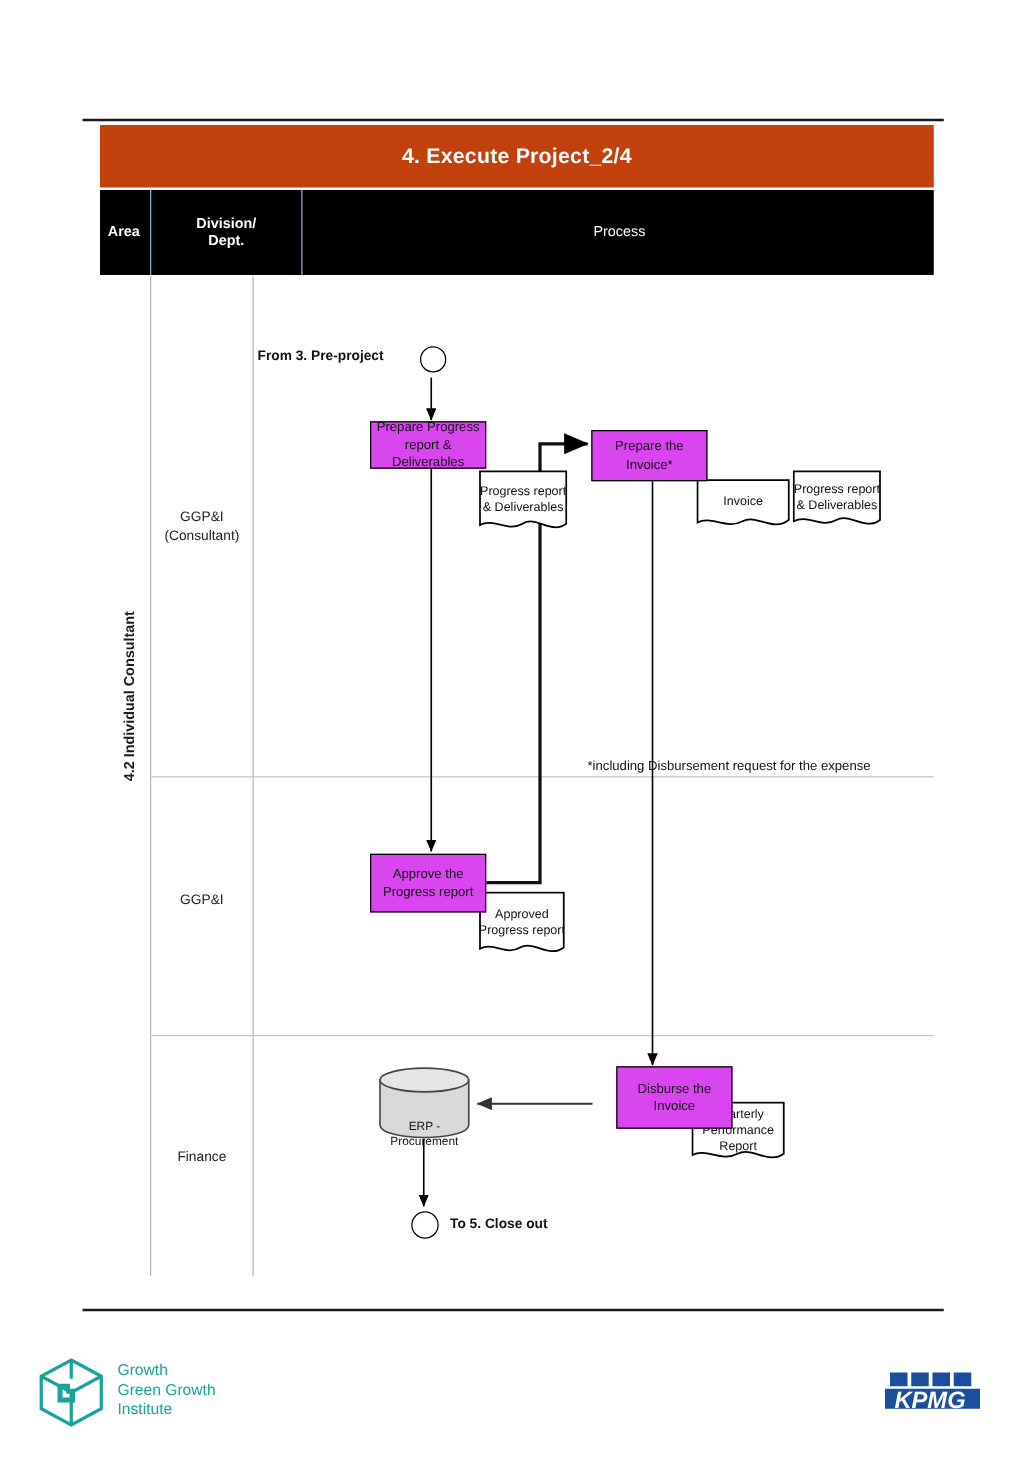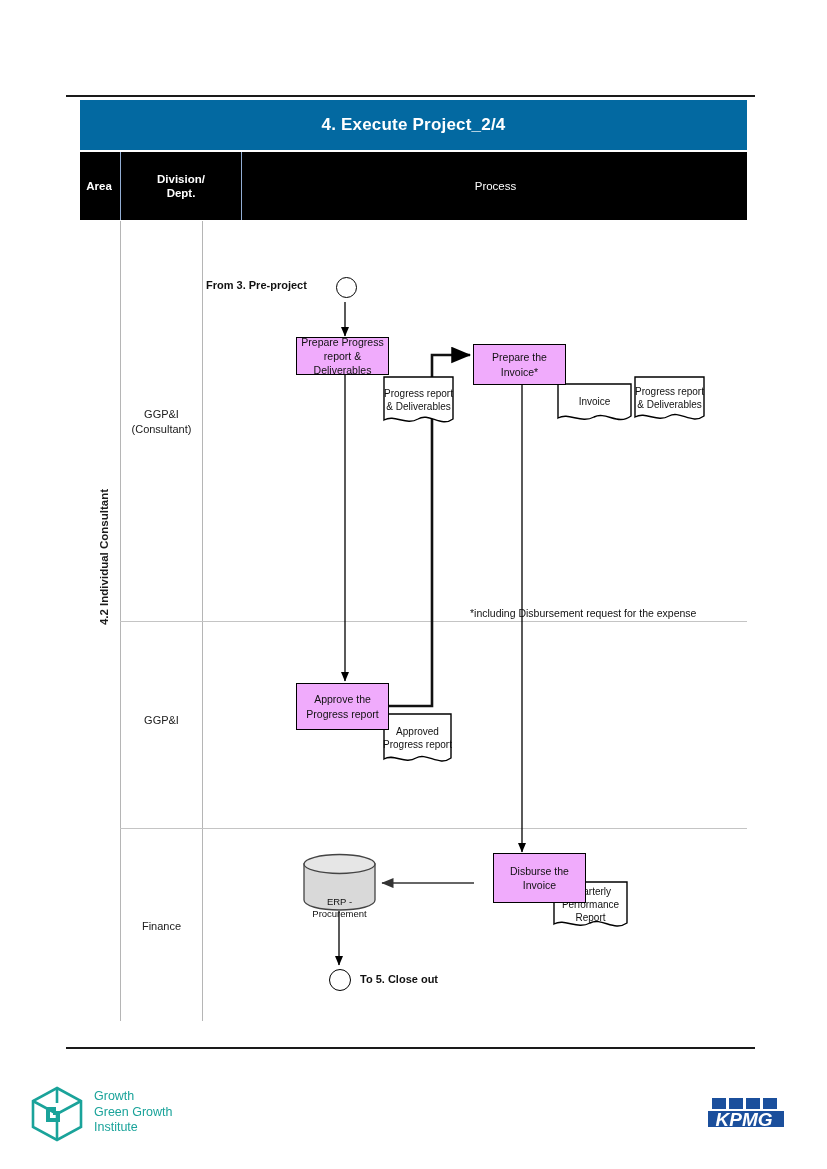--- a/index.html
+++ b/index.html
@@ -20,21 +20,21 @@
     position: absolute; left: 66px; width: 689px;
     height: 2px; background: #1a1a1a;
   }
   .rule.top { top: 95px; }
   .rule.bottom { top: 1047px; }
 
   
   .banner {
     position: absolute; left: 80px; top: 100px;
     width: 667px; height: 50px;
-    background: #0369a1;
+    background: #c2410c;
     display: flex; align-items: center; justify-content: center;
   }
   .banner-title {
     color: #ffffff; font-size: 17px; font-weight: bold;
     letter-spacing: .2px;
   }
 
   
   .headrow {
     position: absolute; left: 80px; top: 152px;
@@ -89,21 +89,21 @@
   .div-label.l3 { top: 698px; }
 
   
   .flow { position: absolute; left: 0; top: 0; width: 747px; height: 1169px; pointer-events: none; padding-left: 30px; }
   .flow * { pointer-events: auto; }
 
   
   .pbox {
     position: absolute;
     border: 1.6px solid #000;
-    background: #f0abfc;
+    background: #d946ef;
     box-sizing: border-box;
     display: flex; align-items: center; justify-content: center;
     text-align: center;
     font-size: 10.5px; color: #111;
     line-height: 1.35;
     z-index: 6;
   }
 
   
   .doc { position: absolute; z-index: 5; }

